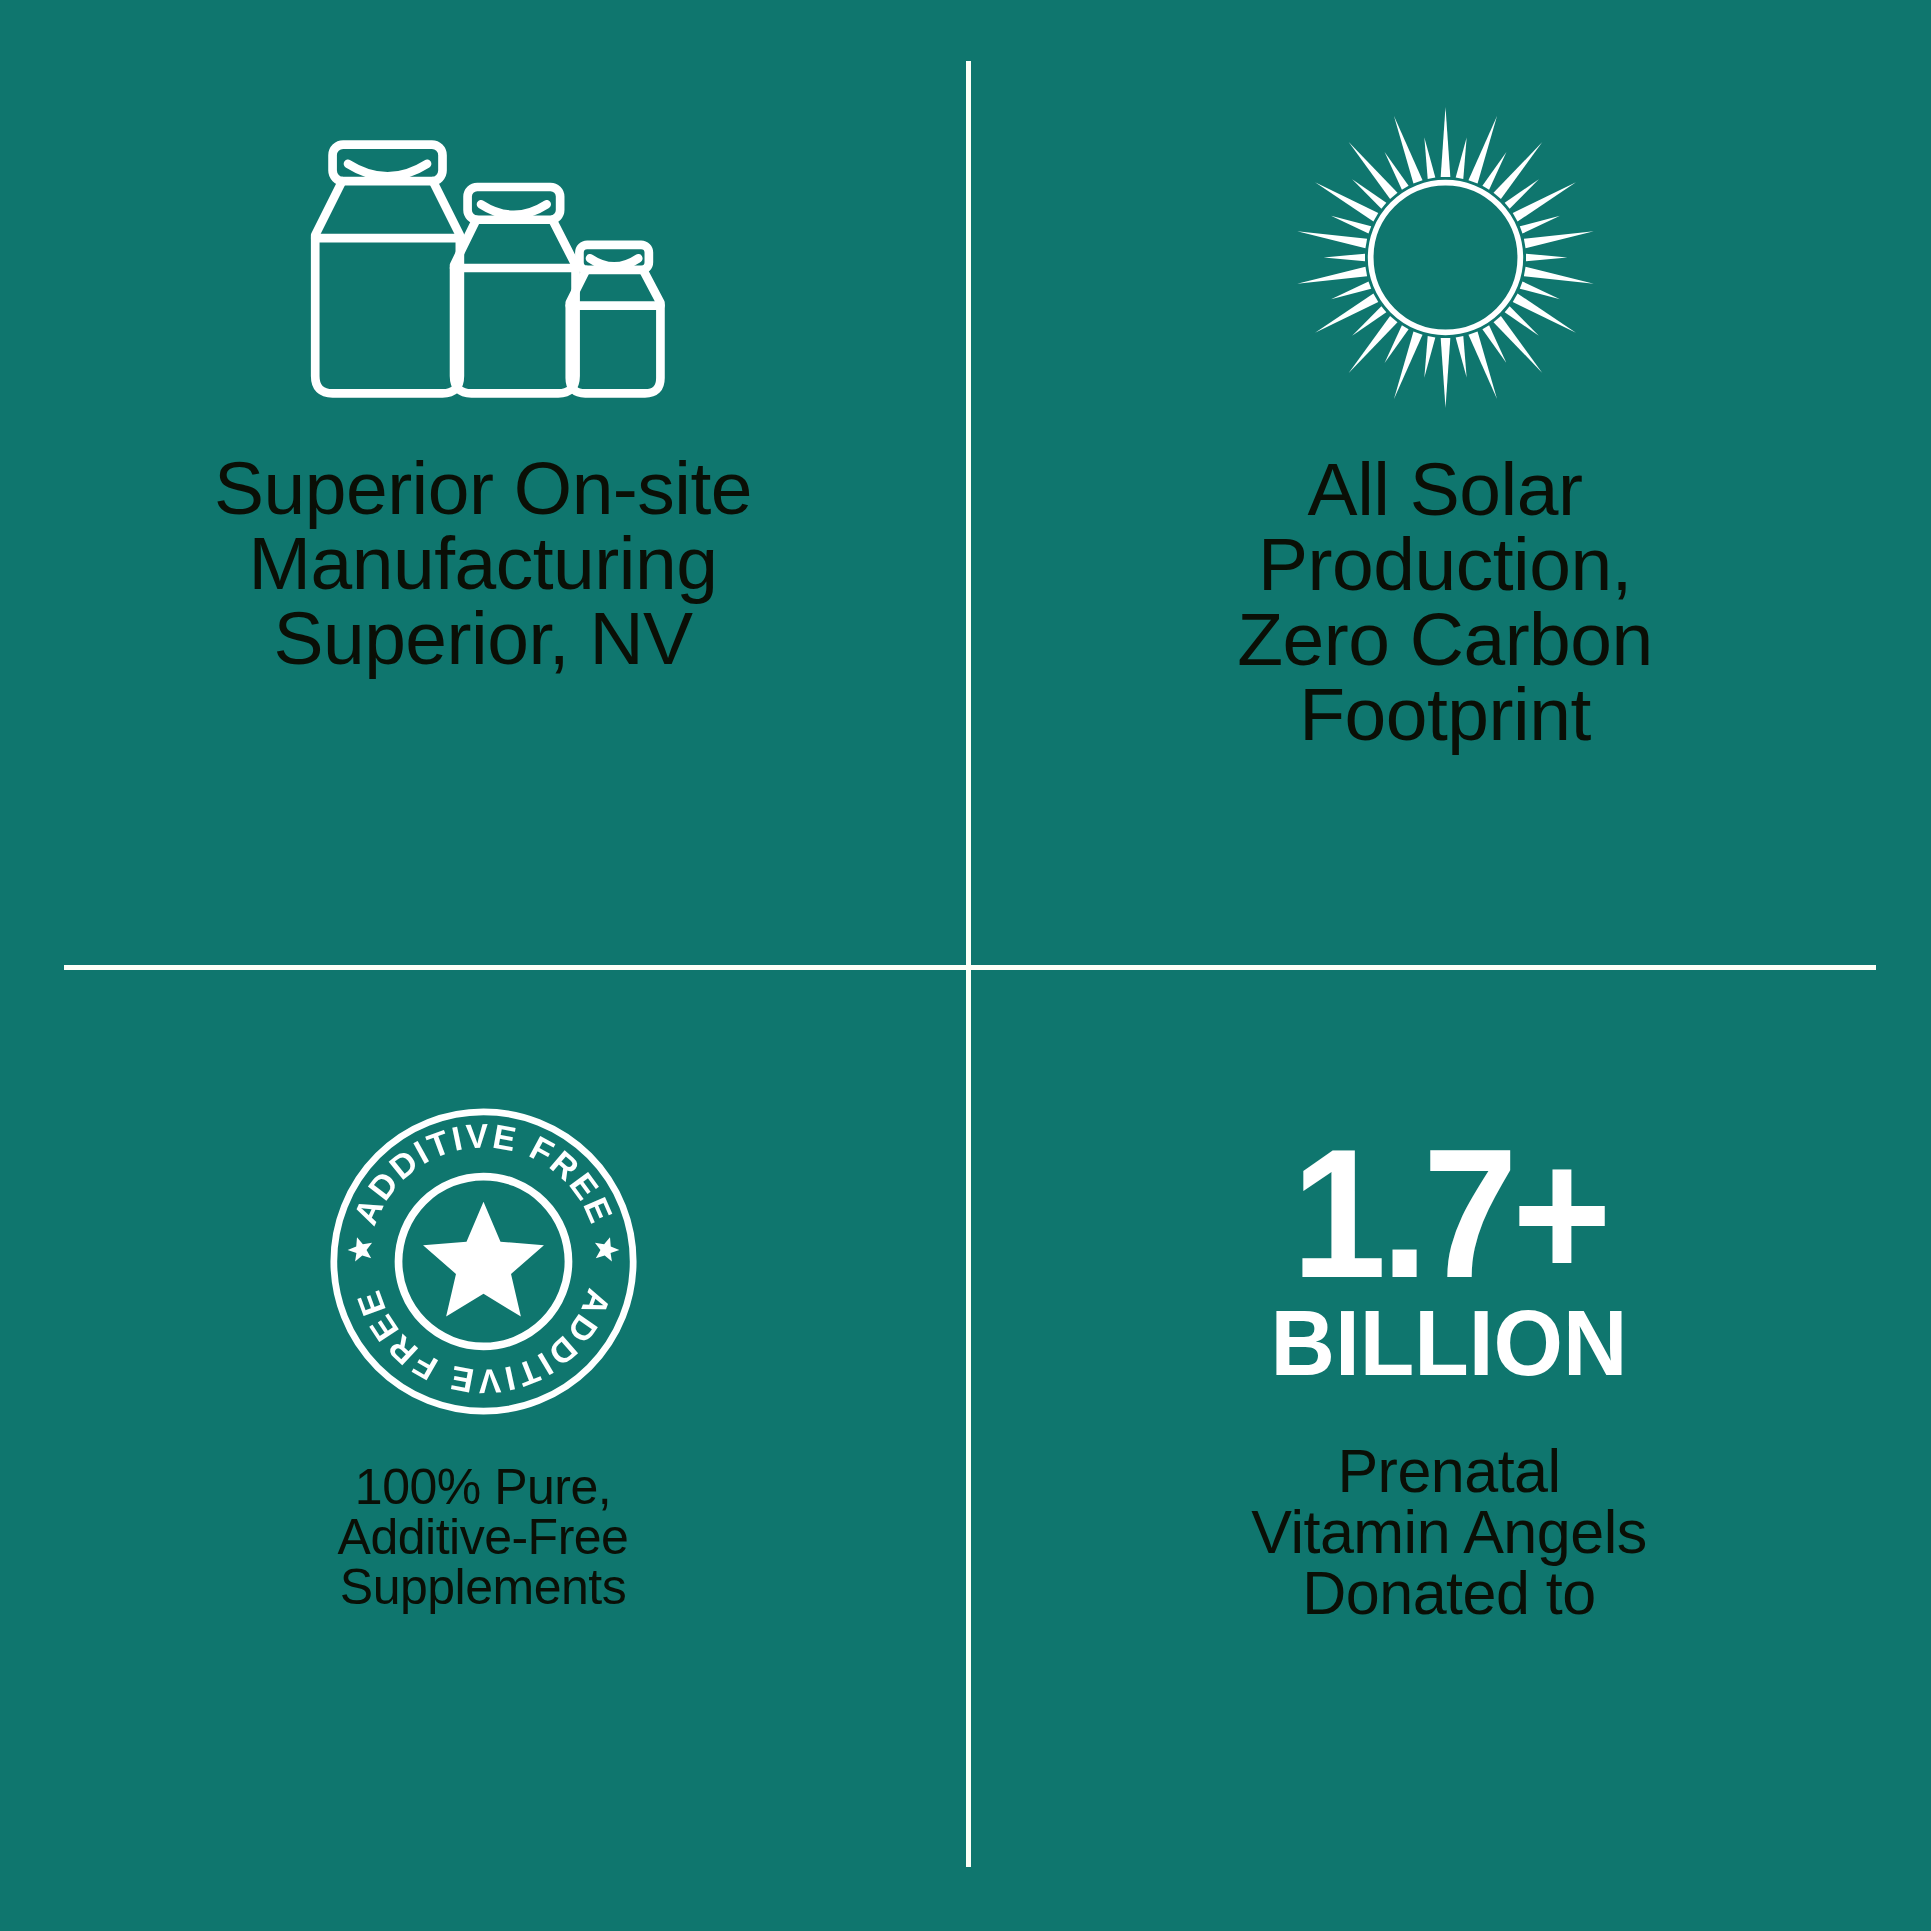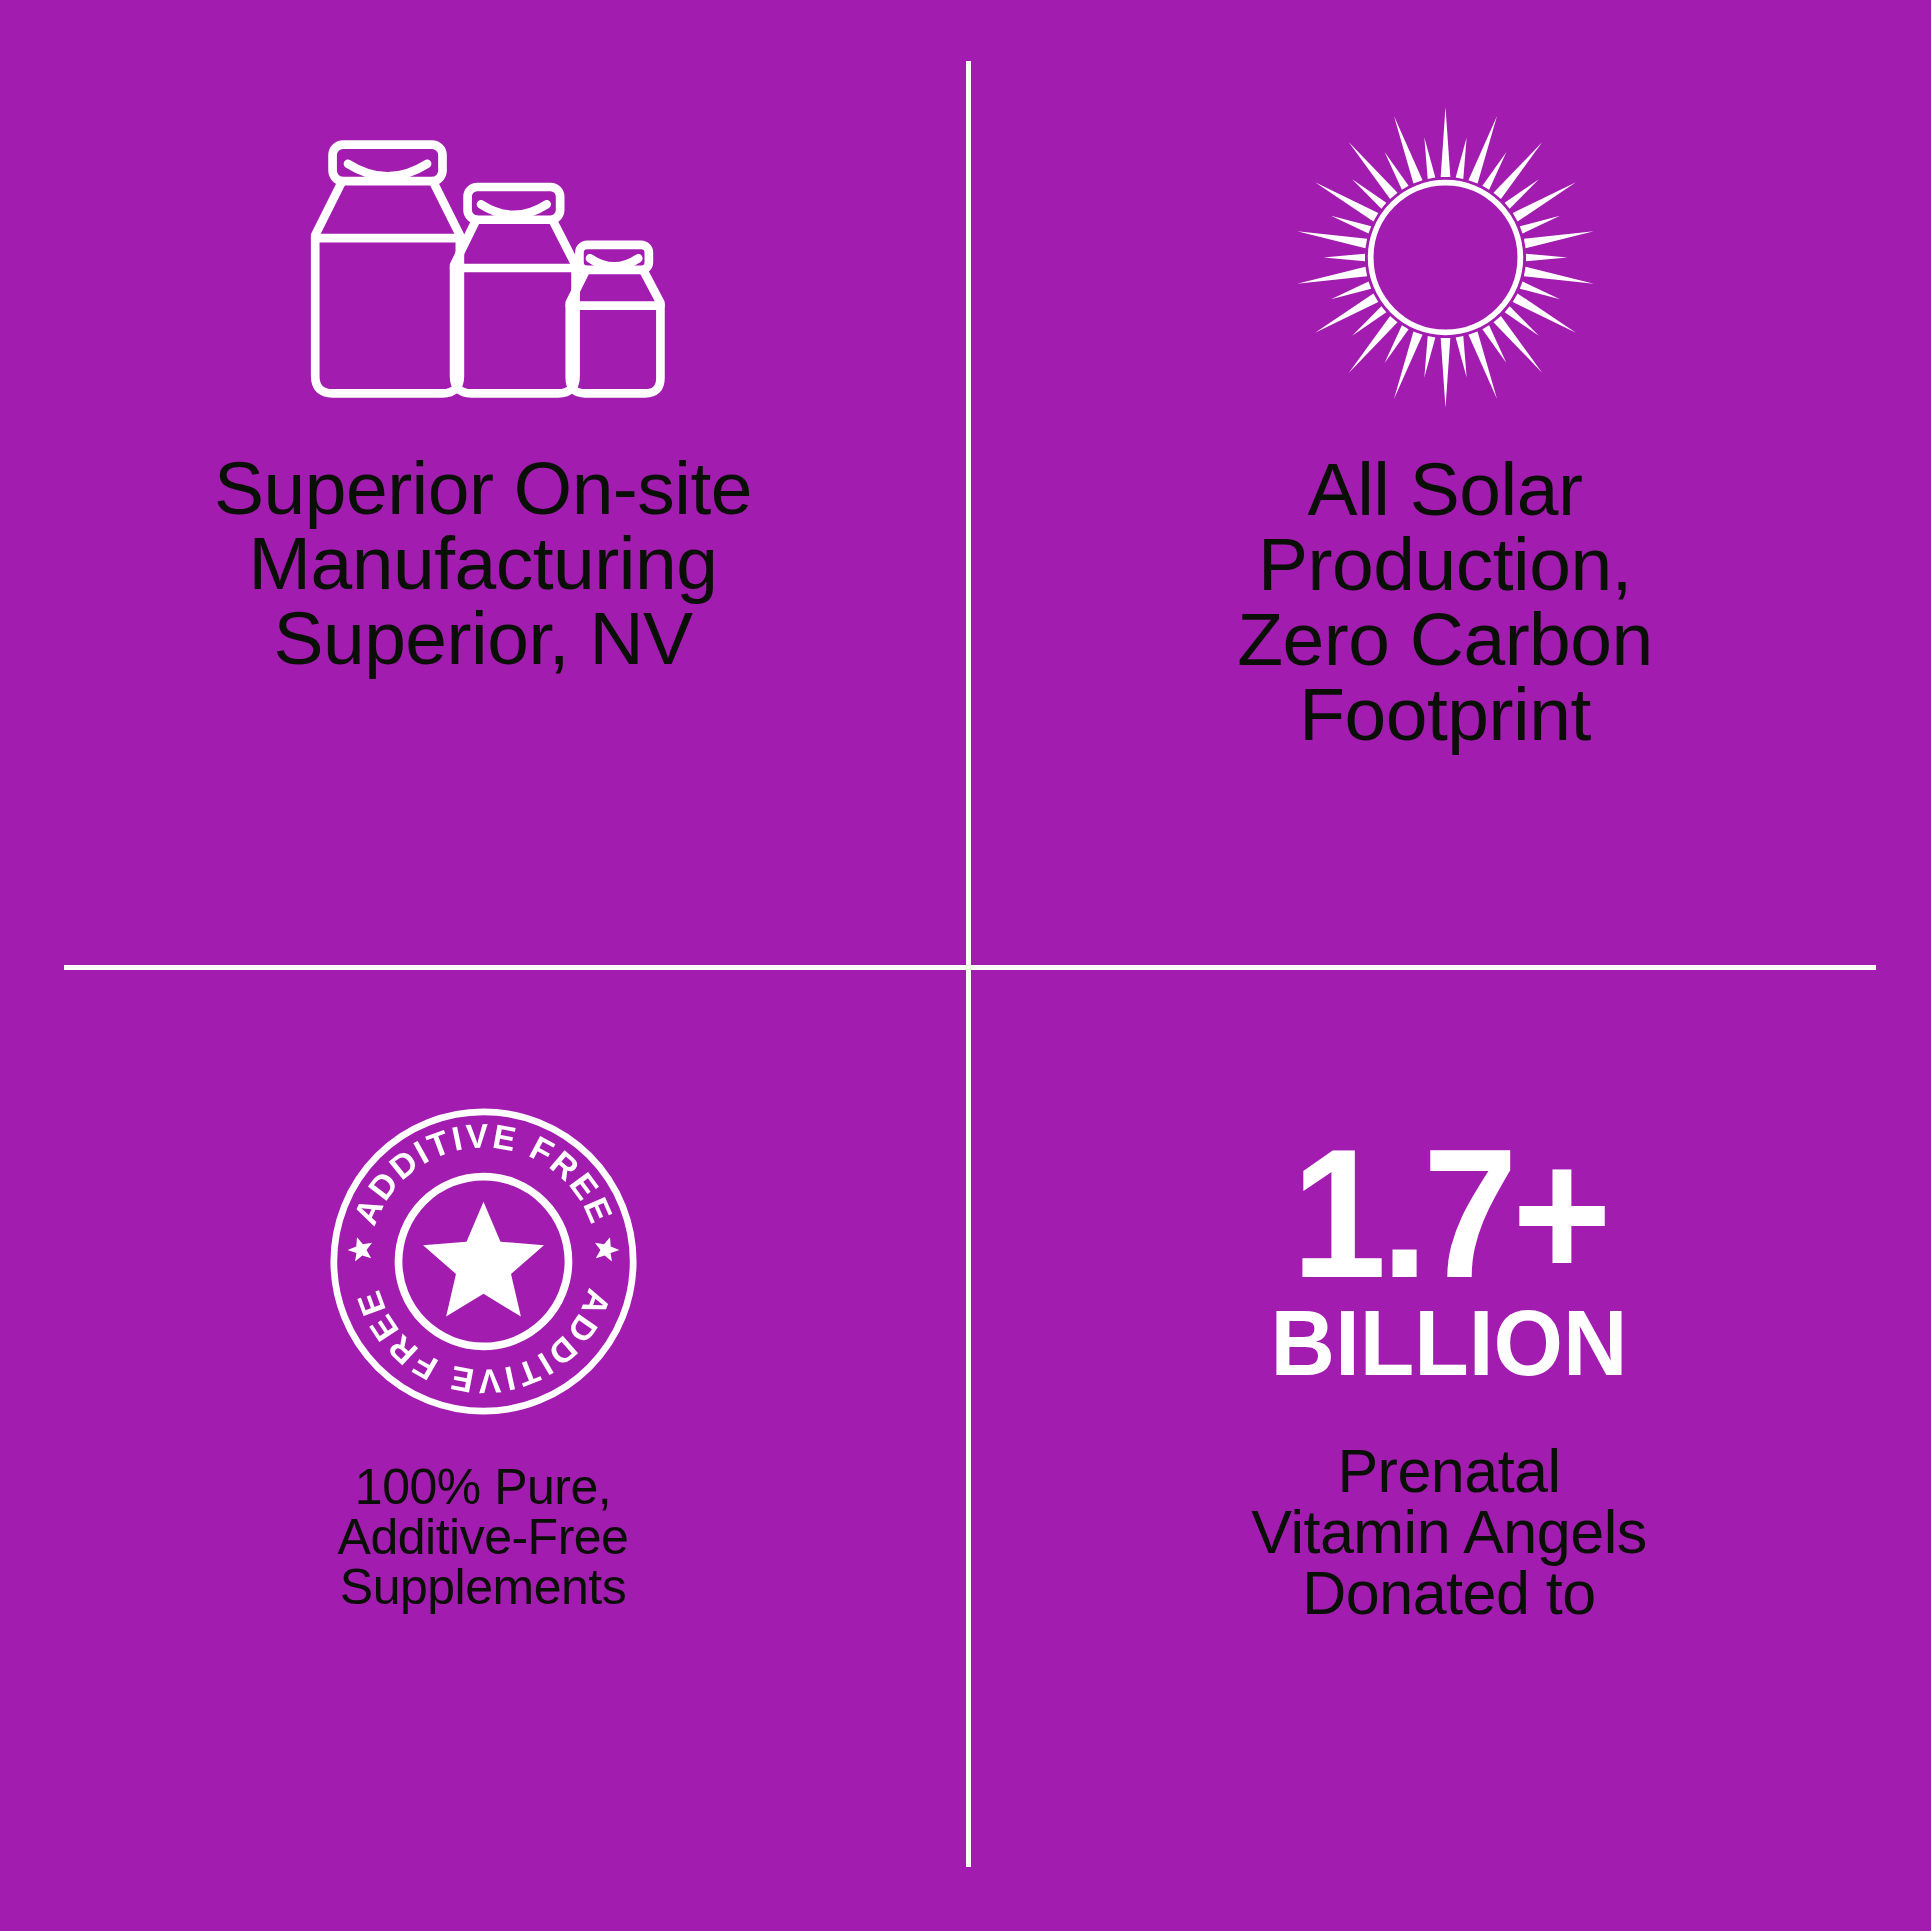--- a/index.html
+++ b/index.html
@@ -12,21 +12,21 @@
     height: 1931px;
     background: #86c440;
     font-family: "Liberation Sans", "DejaVu Sans", sans-serif;
     overflow: hidden;
   }
 
   #infographic {
     position: relative;
     width: 1931px;
     height: 1931px;
-    background: #a21caf;
+    background: #0f766e;
     box-sizing: border-box;
   }
 
   
   .divider-v {
     position: absolute;
     left: 966px;
     top: 61px;
     width: 4.8px;
     height: 1806px;

